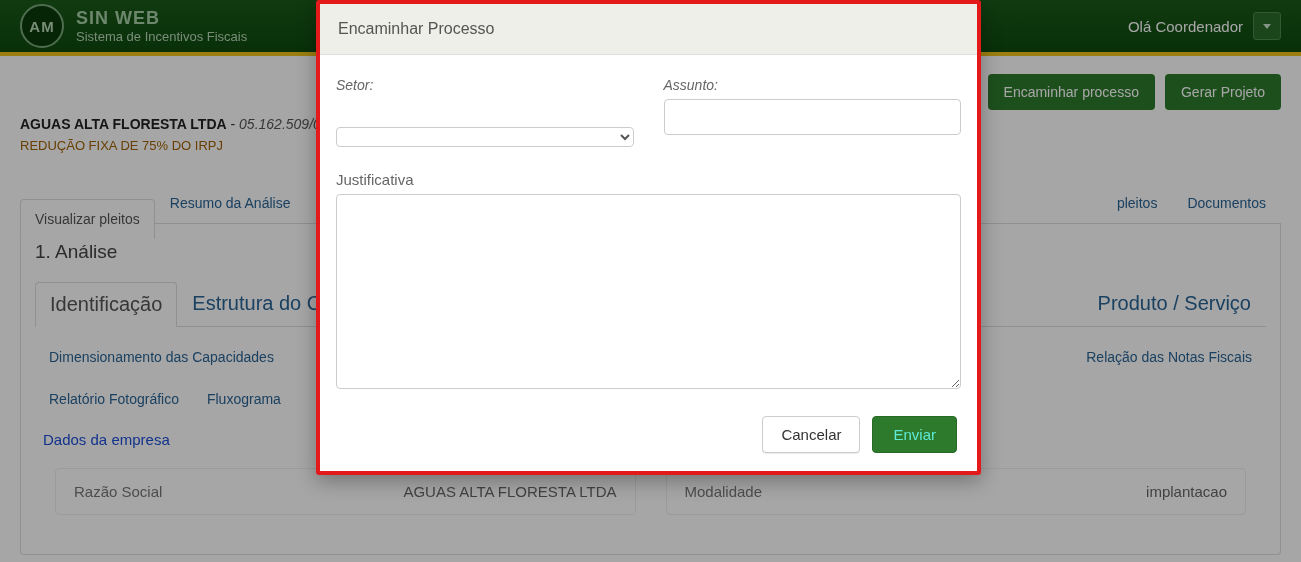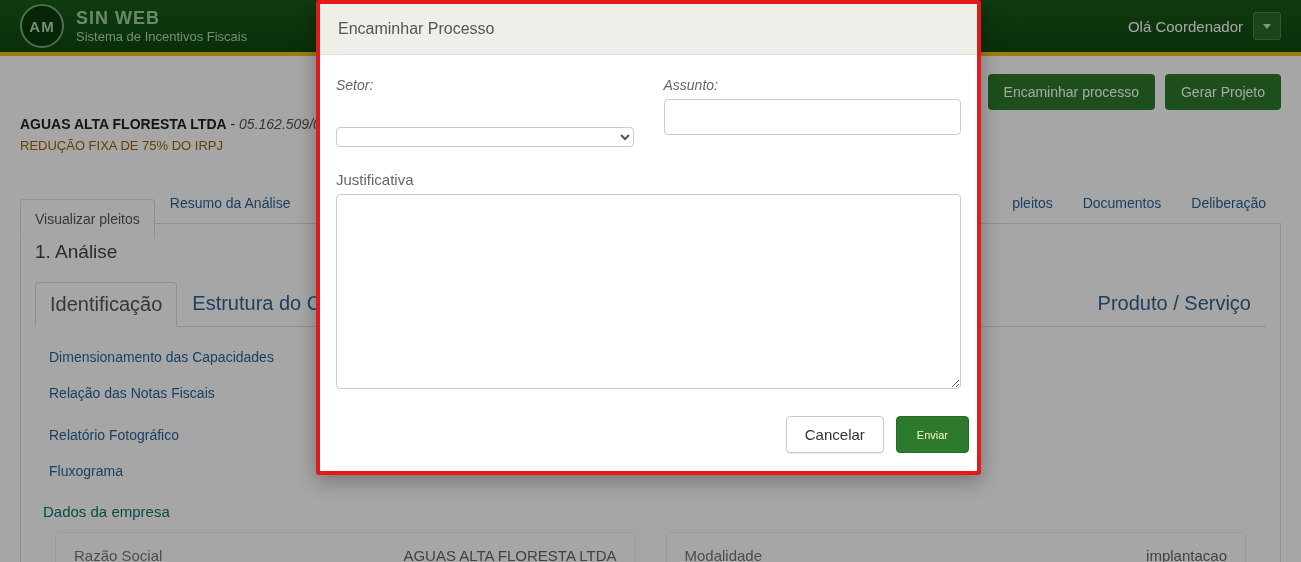--- a/index.html
+++ b/index.html
@@ -82,23 +82,23 @@
 .analysis-title { font-size:19px; color:#444; margin-bottom:18px; }
 .sub-tabs { display:flex; flex-wrap:wrap; gap:0; border-bottom:1px solid #ddd; margin-bottom:12px;}
 .sub-tab {
   padding:10px 14px; font-size:20px; color:#2a6496; cursor:pointer; border:1px solid transparent;
   border-top-left-radius:4px; border-top-right-radius:4px; white-space:nowrap;
 }
 .sub-tab.active {
   color:#555; background:#fff; border:1px solid #ddd; border-bottom:1px solid #fff;
   position:relative; top:1px;
 }
-.sub-tabs-row2 { display:flex; flex-wrap:wrap; gap:0; margin-bottom:6px;flex-direction:column;}
+.sub-tabs-row2 { display:flex; flex-wrap:wrap; gap:0; margin-bottom:6px;}
 .sub-link { padding:10px 14px; font-size:14px; color:#2a6496; cursor:pointer; white-space:nowrap;}
-.section-sub { font-size:15px; color:#0f766e; margin:14px 0 12px 8px; }
+.section-sub { font-size:15px; color:#1d4ed8; margin:14px 0 20px 8px; }
 
 .data-row { display:flex; gap:30px; padding:0 20px;}
 .data-block { border:1px solid #eee; border-radius:4px; padding:14px 18px; flex:1; display:flex; justify-content:space-between;}
 .data-label { color:#777; font-size:15px;}
 .data-value { color:#666; font-size:15px;}
 
 
 .overlay {
   position:absolute; inset:0; background:rgba(0,0,0,0.35);
 }
@@ -116,28 +116,28 @@
 .form-col { flex:1; display:flex; flex-direction:column; }
 .form-label { font-style:italic; color:#666; font-size:14px; margin-bottom:6px;}
 .form-select, .form-input, .form-textarea {
   border:1px solid #ccc; border-radius:4px; padding:8px 10px; font-size:14px;
   font-family:inherit; color:#555; background:#fff;
 }
 .form-select { height:20px;margin-top:28px; }
 .form-input { height:36px; }
 .form-textarea { width:100%; height:195px; resize:both; }
 .justif-label { color:#666; font-size:15px; margin-bottom:6px; }
-.modal-footer { display:flex; justify-content:flex-end; gap:12px; padding:24px 8px 18px 16px;}
+.modal-footer { display:flex; justify-content:flex-end; gap:12px; padding:24px 20px 18px 16px;}
 .btn-default {
   background:#fff; border:1px solid #ccc; color:#333; padding:9px 18px; border-radius:4px;
   font-size:15px; cursor:pointer; box-shadow:0 1px 1px rgba(0,0,0,0.08);
 }
 .btn-submit {
-  background:#2d7a2d; color:#fef9c3; border:1px solid #256a25; padding:9px 20px; border-radius:4px;
-  font-size:11px; cursor:pointer;
+  background:#2d7a2d; color:#5eead4; border:1px solid #256a25; padding:9px 20px; border-radius:4px;
+  font-size:15px; cursor:pointer;
 }
 
 </style>
 </head>
 <body>
 
 <div class="top-header">
   <div class="logo-circle">
     <span>AM</span>
   </div>
@@ -166,21 +166,20 @@
     <em>05.162.509/0001-</em>
   </div>
   <div class="subheading">REDUÇÃO FIXA DE 75% DO IRPJ</div>
 
   <div class="main-tabs">
     <div class="main-tab active">Visualizar pleitos</div>
     <div class="main-tab">Resumo da Análise</div>
     <div style="flex:1"></div>
     <div class="main-tab">pleitos</div>
     <div class="main-tab">Documentos</div>
-    <div class="main-tab">Deliberação</div>
   </div>
 
   <div class="analysis-panel">
     <div class="analysis-title">1. Análise</div>
 
     <div class="sub-tabs">
       <div class="sub-tab active">Identificação</div>
       <div class="sub-tab">Estrutura do Capital Social</div>
       <div style="flex:1"></div>
       <div class="sub-tab">Produto / Serviço</div>

